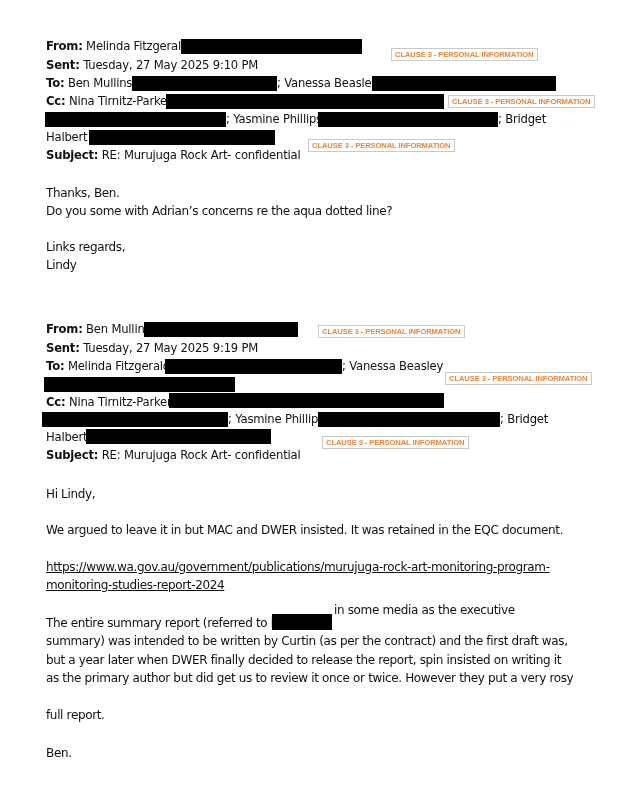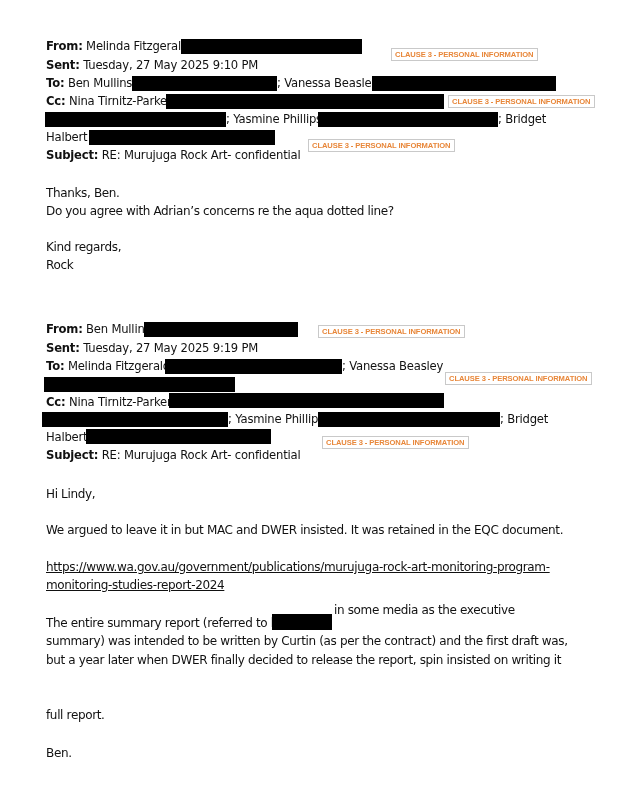--- a/index.html
+++ b/index.html
@@ -53,23 +53,23 @@
   <div class="line hdr" style="top:129px;">Halbert</div>
   <div class="redact" style="left:89px; top:130px; width:186px;"></div>
   <div class="clause" style="left:308px; top:139px;">CLAUSE 3 - PERSONAL INFORMATION</div>
 
   <div class="line hdr" style="top:147px;">
     <span class="lbl">Subject:</span>
     <span>RE: Murujuga Rock Art- confidential</span>
   </div>
 
   <div class="line body-text" style="top:185px;">Thanks, Ben.</div>
-  <div class="line body-text" style="top:203px;">Do you agree with Adrian’s concerns re the aqua dotted line?</div>
-  <div class="line body-text" style="top:239px;">Kind regards,</div>
-  <div class="line body-text" style="top:257px;">Rock</div>
+  <div class="line body-text" style="top:203px;">Do you some with Adrian’s concerns re the aqua dotted line?</div>
+  <div class="line body-text" style="top:239px;">Links regards,</div>
+  <div class="line body-text" style="top:257px;">Lindy</div>
 
   <div class="line hdr" style="top:321px;">
     <span class="lbl">From:</span>
     <span>Ben Mullins</span>
   </div>
   <div class="redact" style="left:144px; top:322px; width:154px;"></div>
   <div class="clause" style="left:318px; top:325px;">CLAUSE 3 - PERSONAL INFORMATION</div>
 
   <div class="line hdr" style="top:340px;">
     <span class="lbl">Sent:</span>
@@ -110,17 +110,18 @@
 
   <div class="line body-text" style="top:522px;">We argued to leave it in but MAC and DWER insisted. It was retained in the EQC document.</div>
   <div class="line body-text link" style="top:559px;">https://www.wa.gov.au/government/publications/murujuga-rock-art-monitoring-program-</div>
   <div class="line body-text link" style="top:577px;">monitoring-studies-report-2024</div>
 
   <div class="line body-text" style="top:615px;">The entire summary report (referred to by</div>
   <div class="redact" style="left:272px; top:614px; width:60px; height:16px;"></div>
   <div class="line body-text" style="top:602px; left:334px;">in some media as the executive</div>
   <div class="line body-text" style="top:633px;">summary) was intended to be written by Curtin (as per the contract) and the first draft was,</div>
   <div class="line body-text" style="top:652px;">but a year later when DWER finally decided to release the report, spin insisted on writing it</div>
+  <div class="line body-text" style="top:670px;">as the primary author but did get us to review it once or twice. However they put a very rosy</div>
   <div class="line body-text" style="top:707px;text-align:center;">full report.</div>
 
   <div class="line body-text" style="top:745px;">Ben.</div>
 
 </div>
 
 </body></html>

